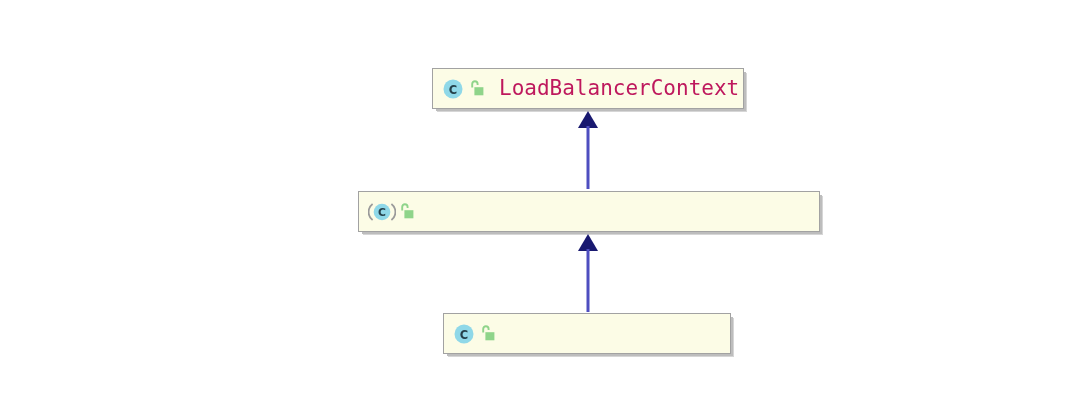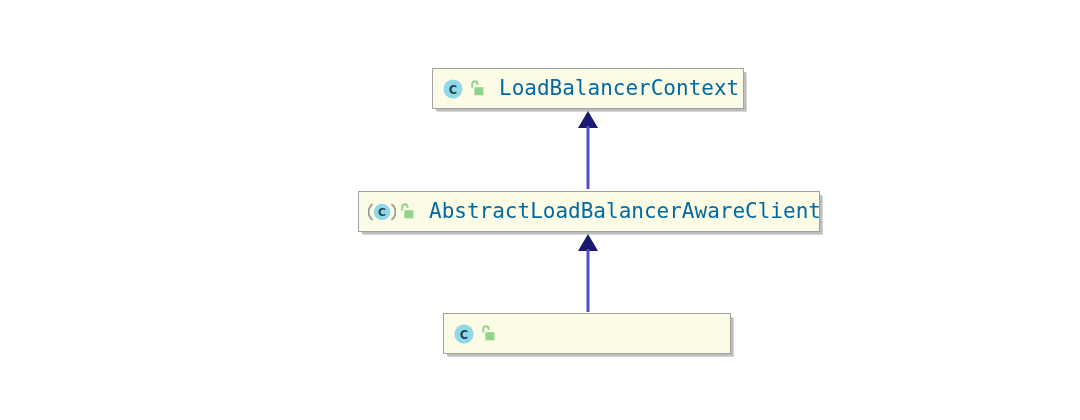--- a/index.html
+++ b/index.html
@@ -30,21 +30,21 @@
     display: flex;
     align-items: center;
     height: 41px;
     padding: 0 13px 0 9px;
     white-space: nowrap;
   }
   .class-name {
     font-family: "DejaVu Sans Mono", "Liberation Mono", monospace;
     font-size: 21px;
     line-height: 21px;
-    color: #0369a1;
+    color: #be185d;
     letter-spacing: 0px;
     padding-left: 14px;
     padding-bottom: 1px;
   }
 
   
   .icon-group {
     display: flex;
     align-items: center;
     flex: 0 0 auto;
@@ -130,21 +130,20 @@
           <text x="14" y="15.3" font-family="DejaVu Sans, sans-serif" font-size="10.8" font-weight="bold" fill="#24404a" text-anchor="middle">C</text>
         </svg>
       </span>
       <span class="lock-icon">
         <svg width="16" height="17" viewBox="0 0 16 17">
           <path d="M3.2 7.4 L3.2 3.9 A2.7 2.7 0 0 1 8.6 3.9 L8.6 5.0" fill="none" stroke="#8fd48a" stroke-width="1.9"></path>
           <rect x="5.4" y="7.2" width="9.0" height="8.1" fill="#8fd48a"></rect>
         </svg>
       </span>
     </span>
-    <span class="class-name">AbstractLoadBalancerAwareClient</span>
   </div>
 
   <div class="connector" style="left:568px; top:234px; width:40px; height:78px;">
     <div class="head"></div>
     <div class="stem" style="top:15px; height:63px;"></div>
   </div>
 
   <div class="class-box" id="box-2" style="left:443px; top:313px; width:288px;">
     <span class="icon-group">
       <span class="class-icon">

